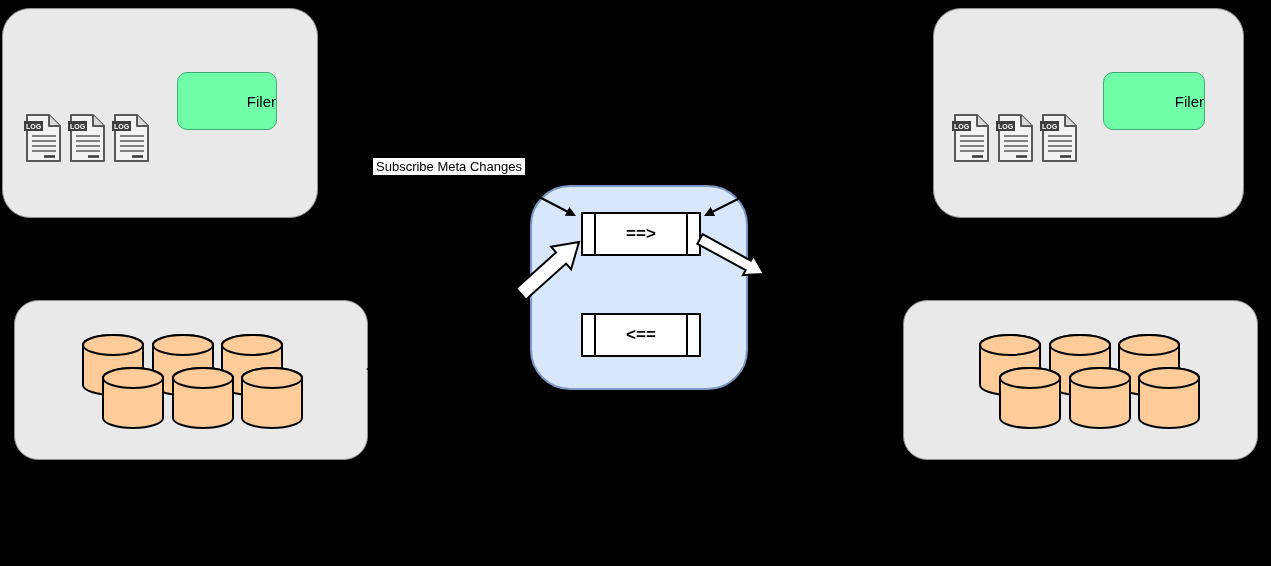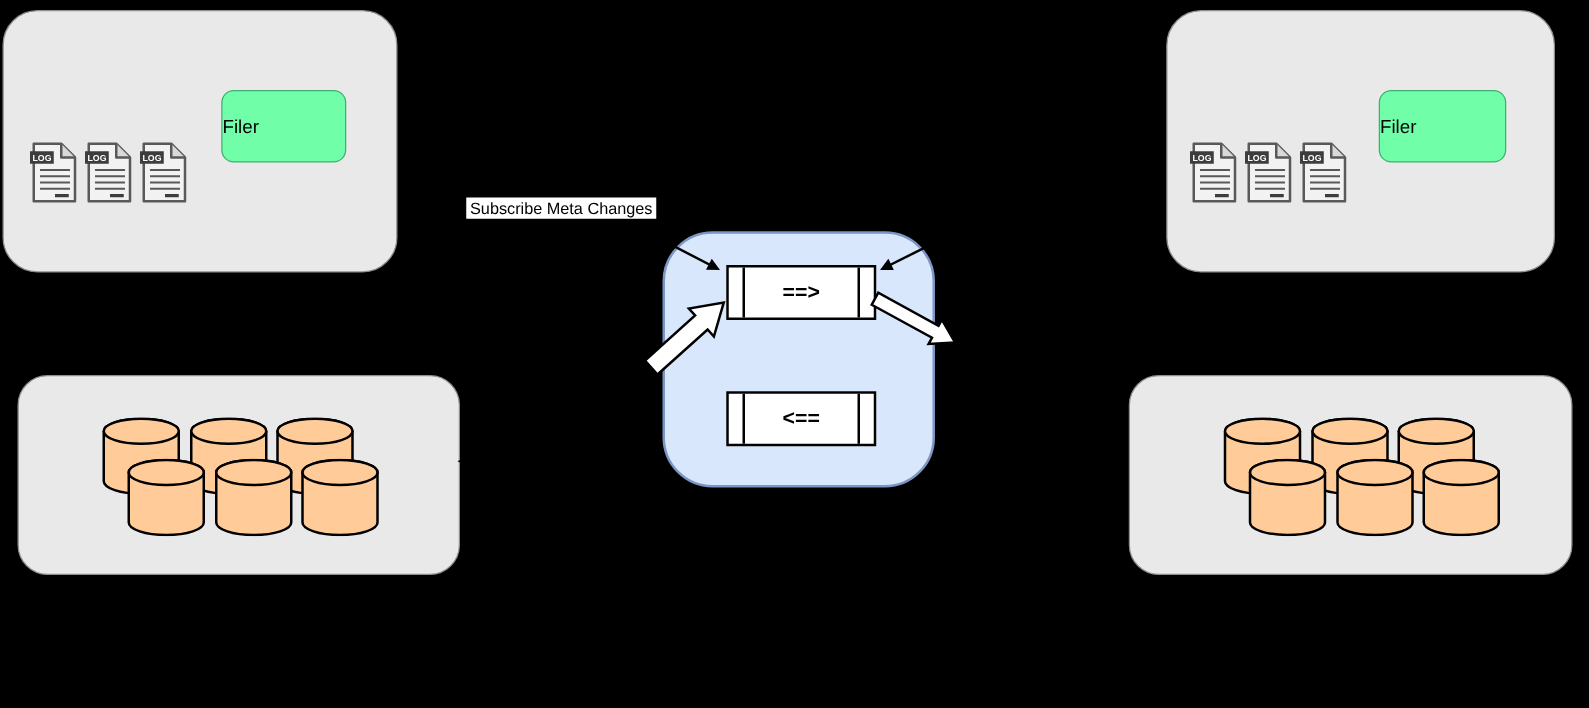--- a/index.html
+++ b/index.html
@@ -3,21 +3,21 @@
 <meta charset="utf-8">
 <style>
   * { margin:0; padding:0; box-sizing:border-box; }
   html,body { background:#000; }
   body { font-family:"Liberation Sans", sans-serif; }
   .canvas { position:relative; width:1271px; height:566px; background:#000; overflow:hidden; }
 
   .panel { position:absolute; background:#e9e9e9; border:1px solid #8f8f8f; }
 
   .filer-box { position:absolute; background:#70ffa8; border:1px solid #3fae74; border-radius:10px;
-               display:flex; align-items:center; justify-content:flex-start; font-size:15px; color:#000; }
+               display:flex; align-items:center; justify-content:flex-end; font-size:15px; color:#000; }
 
   .log-icon { position:absolute; width:40px; height:50px; }
   .doc-body { fill:#f2f2f2; stroke:#595959; stroke-width:2; stroke-linejoin:round; }
   .doc-fold { fill:#d9d9d9; stroke:#595959; stroke-width:2; stroke-linejoin:round; }
   .doc-badge { fill:#3d3d3d; }
   .doc-badge-text { fill:#ffffff; font-size:7px; font-weight:bold; font-family:"Liberation Sans", sans-serif; }
   .doc-lines { stroke:#595959; stroke-width:1.6; fill:none; }
   .doc-bottom { stroke:#3d3d3d; stroke-width:2.6; fill:none; }
 
   .queue-panel { position:absolute; left:530px; top:185px; width:218px; height:205px;

